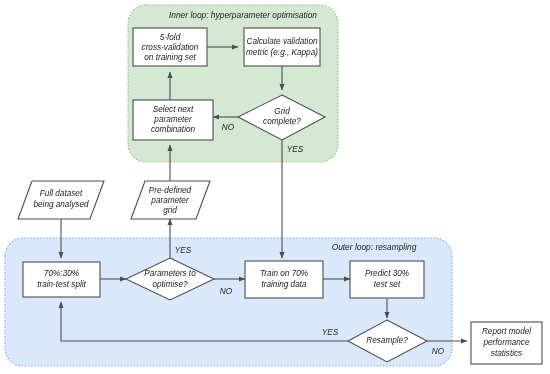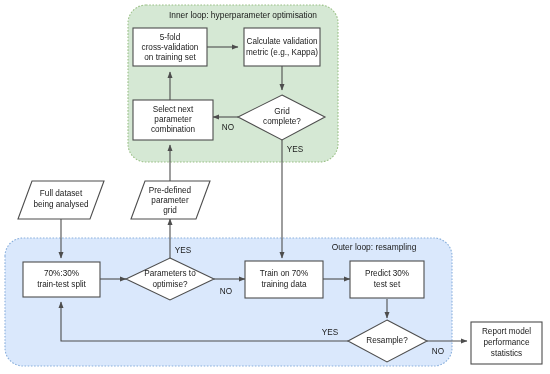--- a/index.html
+++ b/index.html
@@ -10,20 +10,21 @@
   body {
     width: 550px;
     height: 374px;
     overflow: hidden;
     font-family: "Liberation Sans", sans-serif;
   }
   #diagram {
     position: relative;
     width: 550px;
     height: 374px;
+    font-style: italic;
   }
   svg.flow {
     display: block;
     width: 550px;
     height: 374px;
   }
   .node-shape {
     fill: #ffffff;
     stroke: #4d4d4d;
     stroke-width: 1.1;

